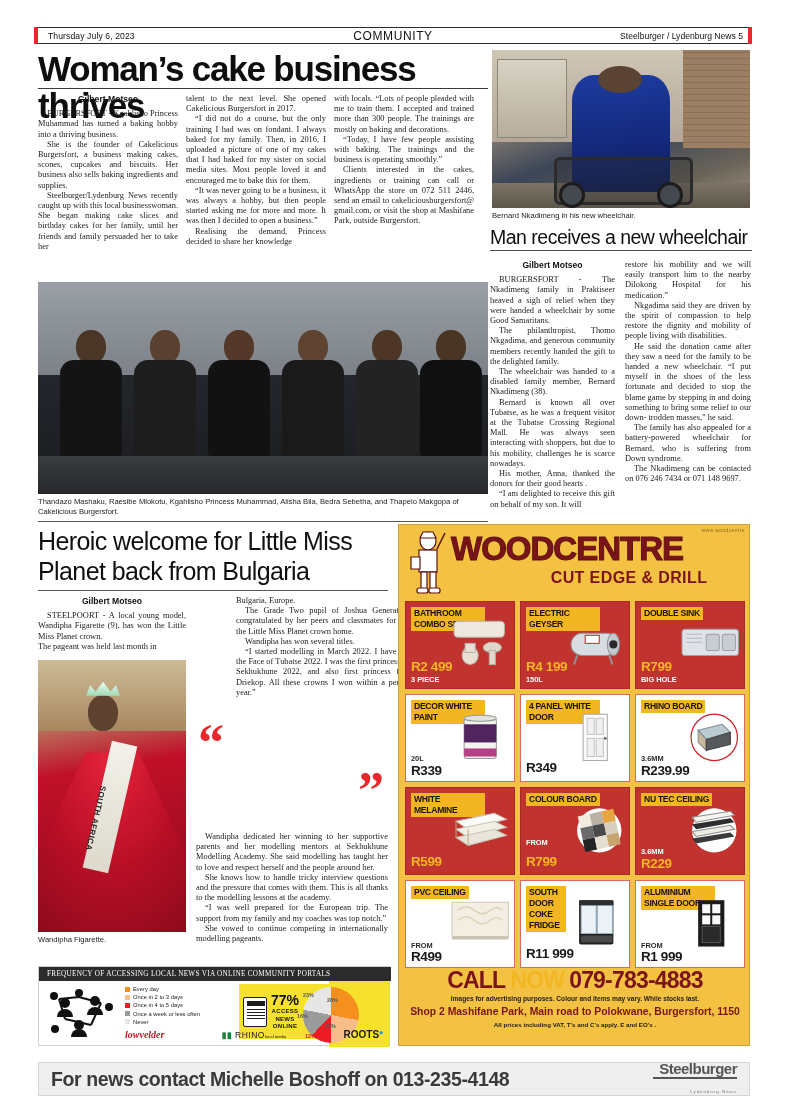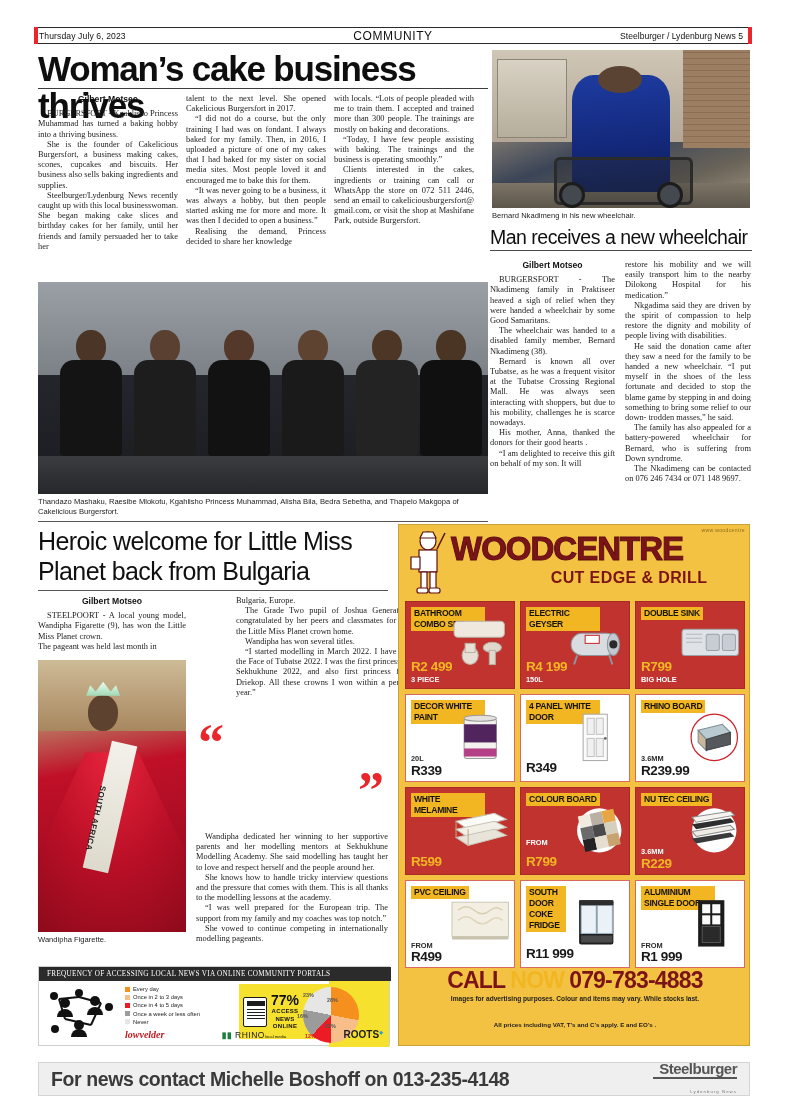--- a/index.html
+++ b/index.html
@@ -16,21 +16,21 @@
   .masthead {
     position: absolute; left: 35px; top: 27px; width: 716px; height: 17px;
     display: flex; align-items: center; justify-content: space-between;
     border-top: 1px solid #2a2a2a; border-bottom: 1px solid #2a2a2a;
     font-family: "Liberation Sans", sans-serif;
   }
   .masthead:before, .masthead:after {
     content:""; position:absolute; top:-1px; width:4px; height:17px; background:#e8262b;
   }
   .masthead:before { left:-1px; } .masthead:after { right:-1px; }
-  .mh-date { font-size: 8.6px; color:#111; padding-left:4px; letter-spacing:.1px;}
+  .mh-date { font-size: 8.6px; color:#111; padding-left:13px; letter-spacing:.1px;}
   .mh-sec { font-size: 12px; color:#111; letter-spacing:.6px; position:absolute; left:50%; transform:translateX(-50%);}
   .mh-pub { font-size: 8.6px; color:#111; padding-right:8px;}
 
   
   .hl-cake {
     position:absolute; left:38px; top:50px; width:450px;
     font-family:"Liberation Sans", sans-serif; font-weight:bold;
     font-size:35px; line-height:37px; color:#0e0e0e; letter-spacing:-1.2px;
   }
   .rule-1 { position:absolute; left:38px; top:88px; width:450px; height:1px; background:#3a3a3a;}
@@ -338,20 +338,21 @@
     <div class="pw-wheel r"></div>
   </div>
   <div class="cap-wheel">Bernard Nkadimeng in his new wheelchair.</div>
 
   <div class="hl-man">Man receives a new wheelchair</div>
   <div class="rule-2"></div>
 
   <div class="col w1">
     <div class="byline">Gilbert Motseo</div>
     <p>BURGERSFORT - The Nkadimeng family in Praktiseer heaved a sigh of relief when they were handed a wheelchair by some Good Samaritans.</p>
+    <p>The philanthropist, Thomo Nkgadima, and generous community members recently handed the gift to the delighted family.</p>
     <p>The wheelchair was handed to a disabled family member, Bernard Nkadimeng (38).</p>
     <p>Bernard is known all over Tubatse, as he was a frequent visitor at the Tubatse Crossing Regional Mall. He was always seen interacting with shoppers, but due to his mobility, challenges he is scarce nowadays.</p>
     <p>His mother, Anna, thanked the donors for their good hearts .</p>
     <p>“I am delighted to receive this gift on behalf of my son. It will</p>
   </div>
   <div class="col w2">
     <p class="noind">restore his mobility and we will easily transport him to the nearby Dilokong Hospital for his medication.”</p>
     <p>Nkgadima said they are driven by the spirit of compassion to help restore the dignity and mobility of people living with disabilities.</p>
     <p>He said the donation came after they saw a need for the family to be handed a new wheelchair. “I put myself in the shoes of the less fortunate and decided to stop the blame game by stepping in and doing something to bring some relief to our down- trodden masses,” he said.</p>
     <p>The family has also appealed for a battery-powered wheelchair for Bernard, who is suffering from Down syndrome.</p>
@@ -604,20 +605,21 @@
         <div class="price on-white" style="bottom:3px">R1 999</div>
       </div>
     </div>
 
     <div class="ad-call">
       <span class="call-1">CALL</span>
       <span class="call-2">NOW</span>
       <span class="call-3">079-783-4883</span>
     </div>
     <div class="ad-foot1">Images for advertising purposes.  Colour and items may vary. While stocks last.</div>
+    <div class="ad-foot2">Shop 2 Mashifane Park, Main road to Polokwane, Burgersfort, 1150</div>
     <div class="ad-foot3">All prices including VAT, T’s and C’s apply. E and EO’s .</div>
   </div>
 
   <div class="info">
     <div class="info-bar">FREQUENCY OF ACCESSING LOCAL NEWS VIA ONLINE COMMUNITY PORTALS</div>
 
     <svg class="info-net" viewBox="0 0 74 52">
       <line x1="14" y1="14" x2="34" y2="12" stroke="#111" stroke-width="2"></line>
       <line x1="34" y1="12" x2="56" y2="18" stroke="#111" stroke-width="2"></line>
       <line x1="14" y1="14" x2="20" y2="34" stroke="#111" stroke-width="2"></line>

